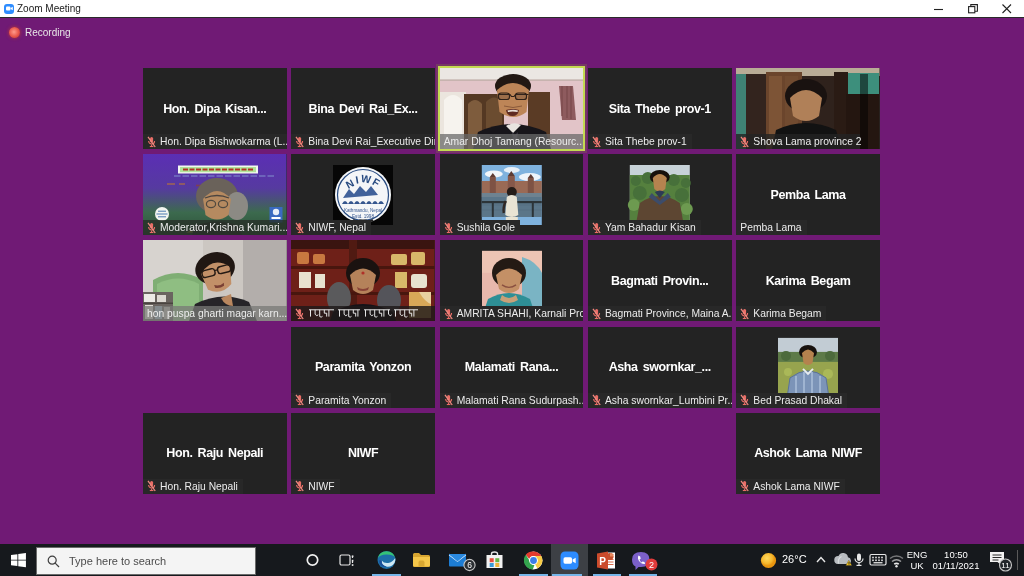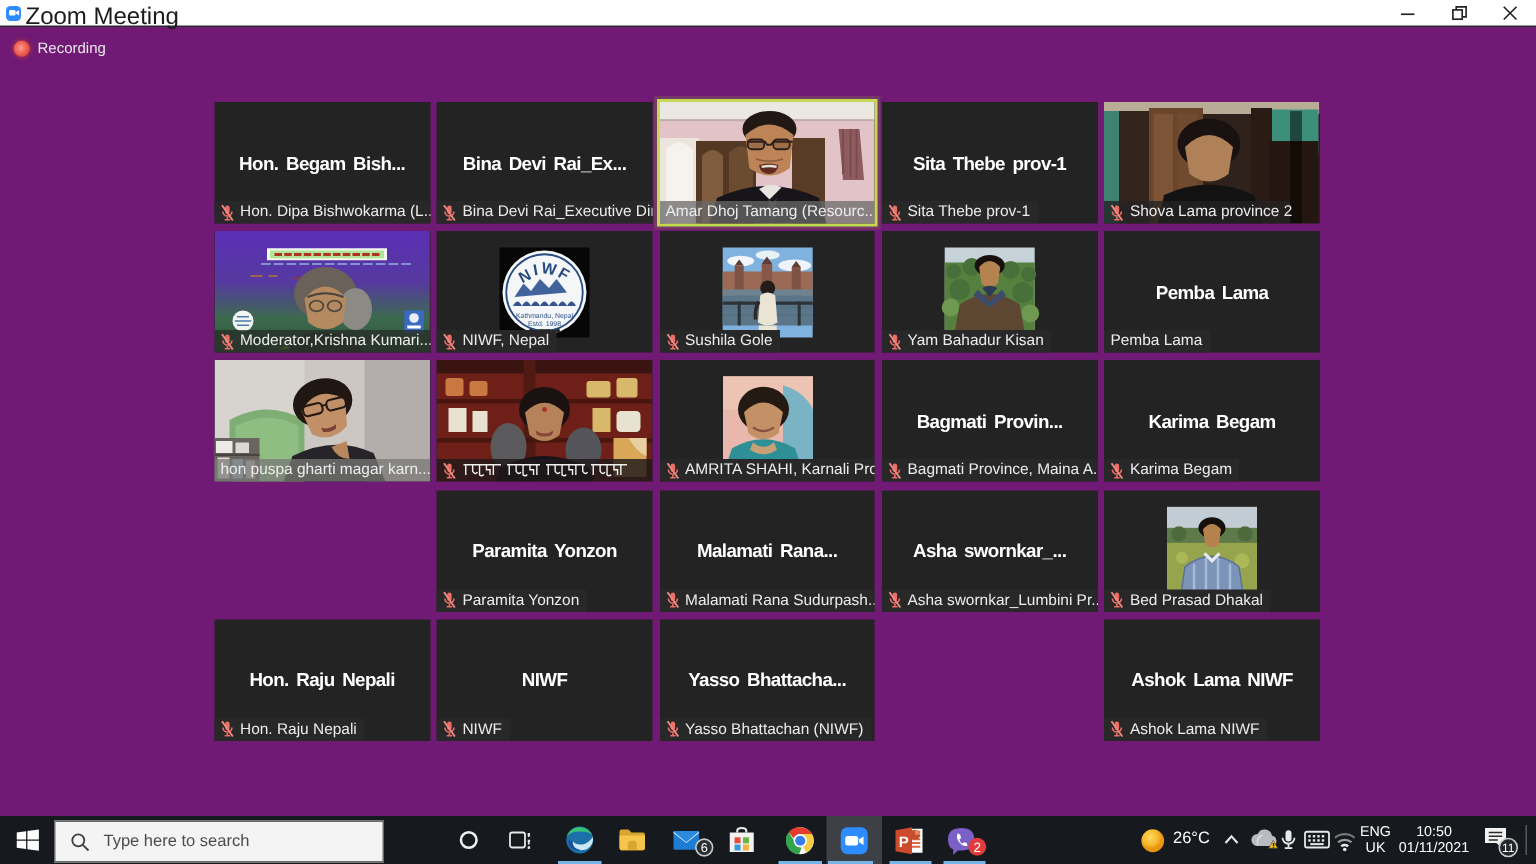--- a/index.html
+++ b/index.html
@@ -1,17 +1,17 @@
 <!DOCTYPE html>
 <html><head><meta charset="utf-8">
 <style>
 *{margin:0;padding:0;box-sizing:border-box;}
 html,body{width:1024px;height:576px;overflow:hidden;background:#191919;font-family:"Liberation Sans",sans-serif;}
 #titlebar{position:absolute;left:0;top:0;width:1024px;height:18px;background:#fff;border-bottom:1px solid #2a2a2a;z-index:10;}
-#ztitle{position:absolute;left:17px;top:3px;font-size:16px;color:#1b1b1b;}
+#ztitle{position:absolute;left:17px;top:3px;font-size:10px;color:#1b1b1b;}
 .zicon{position:absolute;left:4px;top:3.5px;width:10px;height:10px;border-radius:3px;background:#2d8cff;}
 .zicon svg{position:absolute;left:1.5px;top:2.5px;}
 #recdot{box-shadow:0 0 3px 1px rgba(200,60,40,.5);}
 #wbtns{position:absolute;right:0;top:0;height:18px;}
 .wb{position:absolute;top:4px;color:#222;}
 #content{position:absolute;left:0;top:0;width:1024px;height:544px;background:#701a75;}
 #rec{position:absolute;left:9px;top:26.5px;display:flex;align-items:center;}
 #recdot{width:11px;height:11px;border-radius:50%;background:radial-gradient(circle at 45% 45%, #ff9a8a 0%, #e8564a 55%, #a8352c 100%);}
 #rectext{color:#e8e8e8;font-size:10px;margin-left:5px;}
 .tile{position:absolute;width:143.5px;height:81px;background:#232323;overflow:hidden;}
@@ -48,21 +48,21 @@
         <path d="M0.5 0.5 L9 9 M9 0.5 L0.5 9" stroke="#222" stroke-width="1.1"></path>
       </svg>
   </div>
 </div>
 <div id="content">
   <div id="rec">
       <div id="recdot"></div>
       <div id="rectext">Recording</div>
     </div>
   <div class="tile" style="left:143.0px;top:68.0px;">
-      <div class="big">Hon. Begam Bish...</div>
+      <div class="big">Hon. Dipa Kisan...</div>
       <div class="bar ">
         <svg width="9" height="12" viewBox="0 0 9 12">
           <g stroke="#ea6d66" fill="#ea6d66">
             <rect x="3.1" y="1" width="3" height="5.6" rx="1.5" stroke="none"></rect>
             <path d="M1.6 5 a3 3 0 0 0 6 0" fill="none" stroke-width="1.1"></path>
             <line x1="4.6" y1="8.6" x2="4.6" y2="10.2" stroke-width="1.1"></line>
             <line x1="2.8" y1="10.5" x2="6.4" y2="10.5" stroke-width="1.1"></line>
           </g>
           <line x1="1" y1="0.8" x2="8.2" y2="11" stroke="#f08a80" stroke-width="1.3"></line>
         </svg>
@@ -579,35 +579,20 @@
             <rect x="3.1" y="1" width="3" height="5.6" rx="1.5" stroke="none"></rect>
             <path d="M1.6 5 a3 3 0 0 0 6 0" fill="none" stroke-width="1.1"></path>
             <line x1="4.6" y1="8.6" x2="4.6" y2="10.2" stroke-width="1.1"></line>
             <line x1="2.8" y1="10.5" x2="6.4" y2="10.5" stroke-width="1.1"></line>
           </g>
           <line x1="1" y1="0.8" x2="8.2" y2="11" stroke="#f08a80" stroke-width="1.3"></line>
         </svg>
         <span>NIWF</span>
       </div>
     </div>
-<div class="tile" style="left:439.7px;top:412.8px;">
-      <div class="big">Yasso Bhattacha...</div>
-      <div class="bar ">
-        <svg width="9" height="12" viewBox="0 0 9 12">
-          <g stroke="#ea6d66" fill="#ea6d66">
-            <rect x="3.1" y="1" width="3" height="5.6" rx="1.5" stroke="none"></rect>
-            <path d="M1.6 5 a3 3 0 0 0 6 0" fill="none" stroke-width="1.1"></path>
-            <line x1="4.6" y1="8.6" x2="4.6" y2="10.2" stroke-width="1.1"></line>
-            <line x1="2.8" y1="10.5" x2="6.4" y2="10.5" stroke-width="1.1"></line>
-          </g>
-          <line x1="1" y1="0.8" x2="8.2" y2="11" stroke="#f08a80" stroke-width="1.3"></line>
-        </svg>
-        <span>Yasso Bhattachan (NIWF)</span>
-      </div>
-    </div>
 <div class="tile" style="left:736.3px;top:412.8px;">
       <div class="big">Ashok Lama NIWF</div>
       <div class="bar ">
         <svg width="9" height="12" viewBox="0 0 9 12">
           <g stroke="#ea6d66" fill="#ea6d66">
             <rect x="3.1" y="1" width="3" height="5.6" rx="1.5" stroke="none"></rect>
             <path d="M1.6 5 a3 3 0 0 0 6 0" fill="none" stroke-width="1.1"></path>
             <line x1="4.6" y1="8.6" x2="4.6" y2="10.2" stroke-width="1.1"></line>
             <line x1="2.8" y1="10.5" x2="6.4" y2="10.5" stroke-width="1.1"></line>
           </g>

